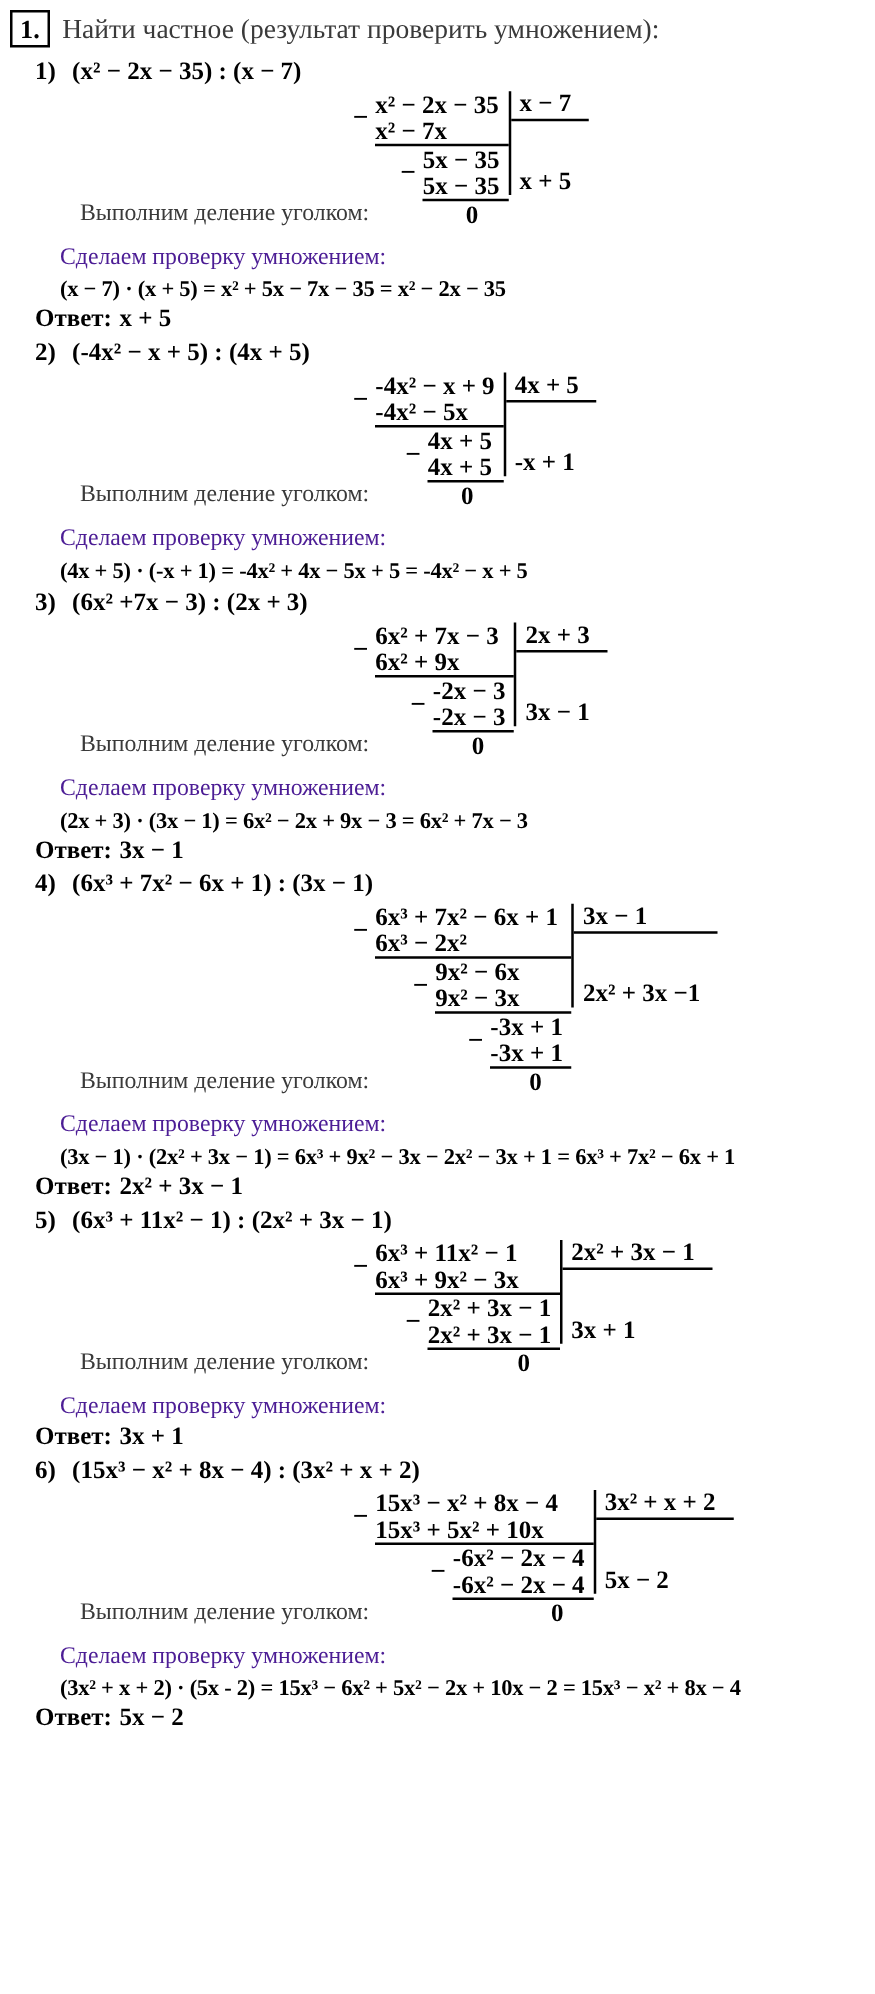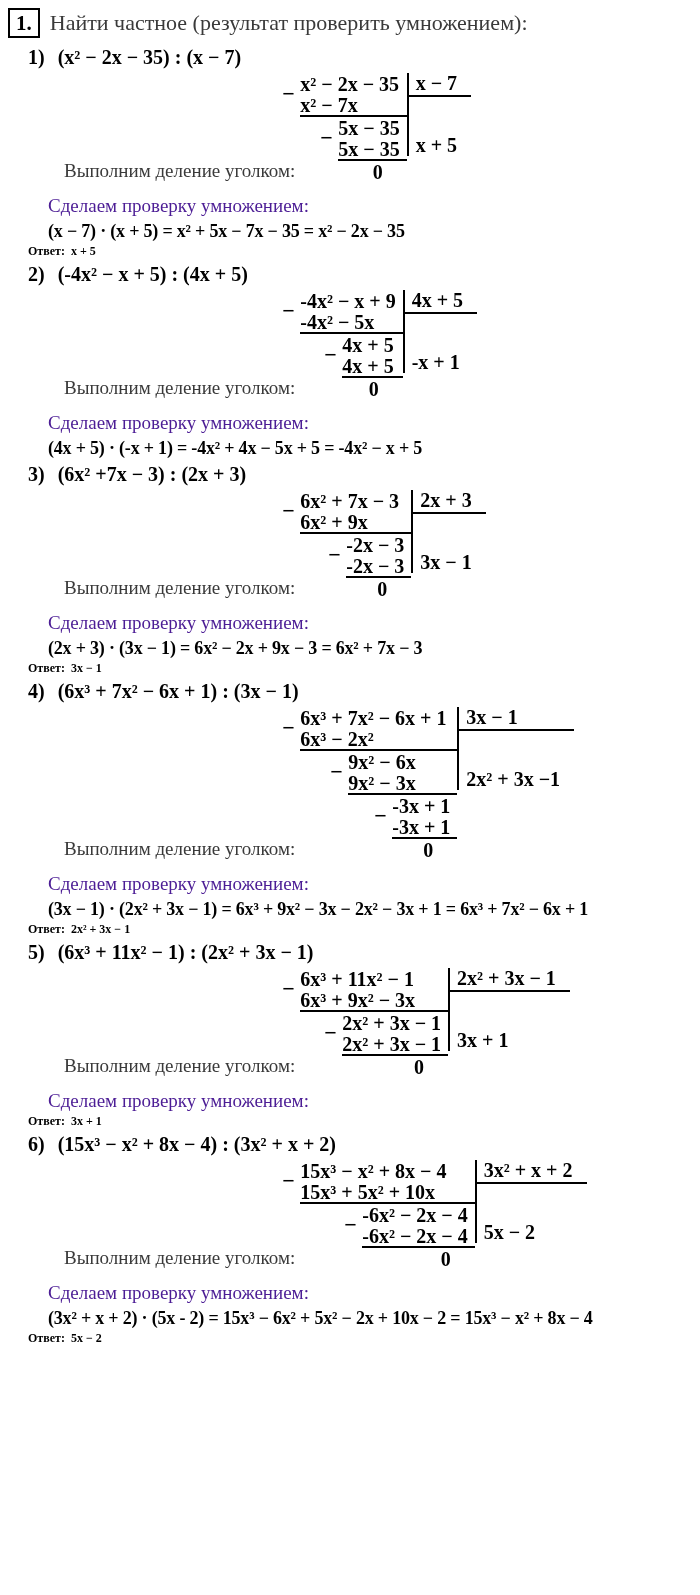--- a/index.html
+++ b/index.html
@@ -35,21 +35,21 @@
   }
   .d-right{border-left:2px solid #000;display:flex;flex-direction:column;gap:36px;}
   .divisor{
     border-bottom:2px solid #000;box-sizing:border-box;height:24px;line-height:21px;
     padding:0 14px 0 7px;white-space:nowrap;
   }
   .quotient{height:22px;line-height:22px;padding:1px 14px 0 7px;white-space:nowrap;}
 
   .chk-label{margin:12px 0 2px 40px;color:#4c1d95;font-size:19px;}
   .chk-eq{margin:4px 12px 2px 40px;font-size:18px;font-weight:bold;letter-spacing:-0.2px;white-space:nowrap;}
-  .answer{margin:0 0 2px 20px;font-size:12px;font-weight:bold;}
+  .answer{margin:0 0 2px 20px;font-size:20px;font-weight:bold;}
   .ans-prefix{margin-right:6px;}
 </style>
 </head>
 <body>
 
 <div class="header">
   <span class="numbox">1.</span>
   <span class="task">Найти частное (результат проверить умножением):</span>
 </div>
 

